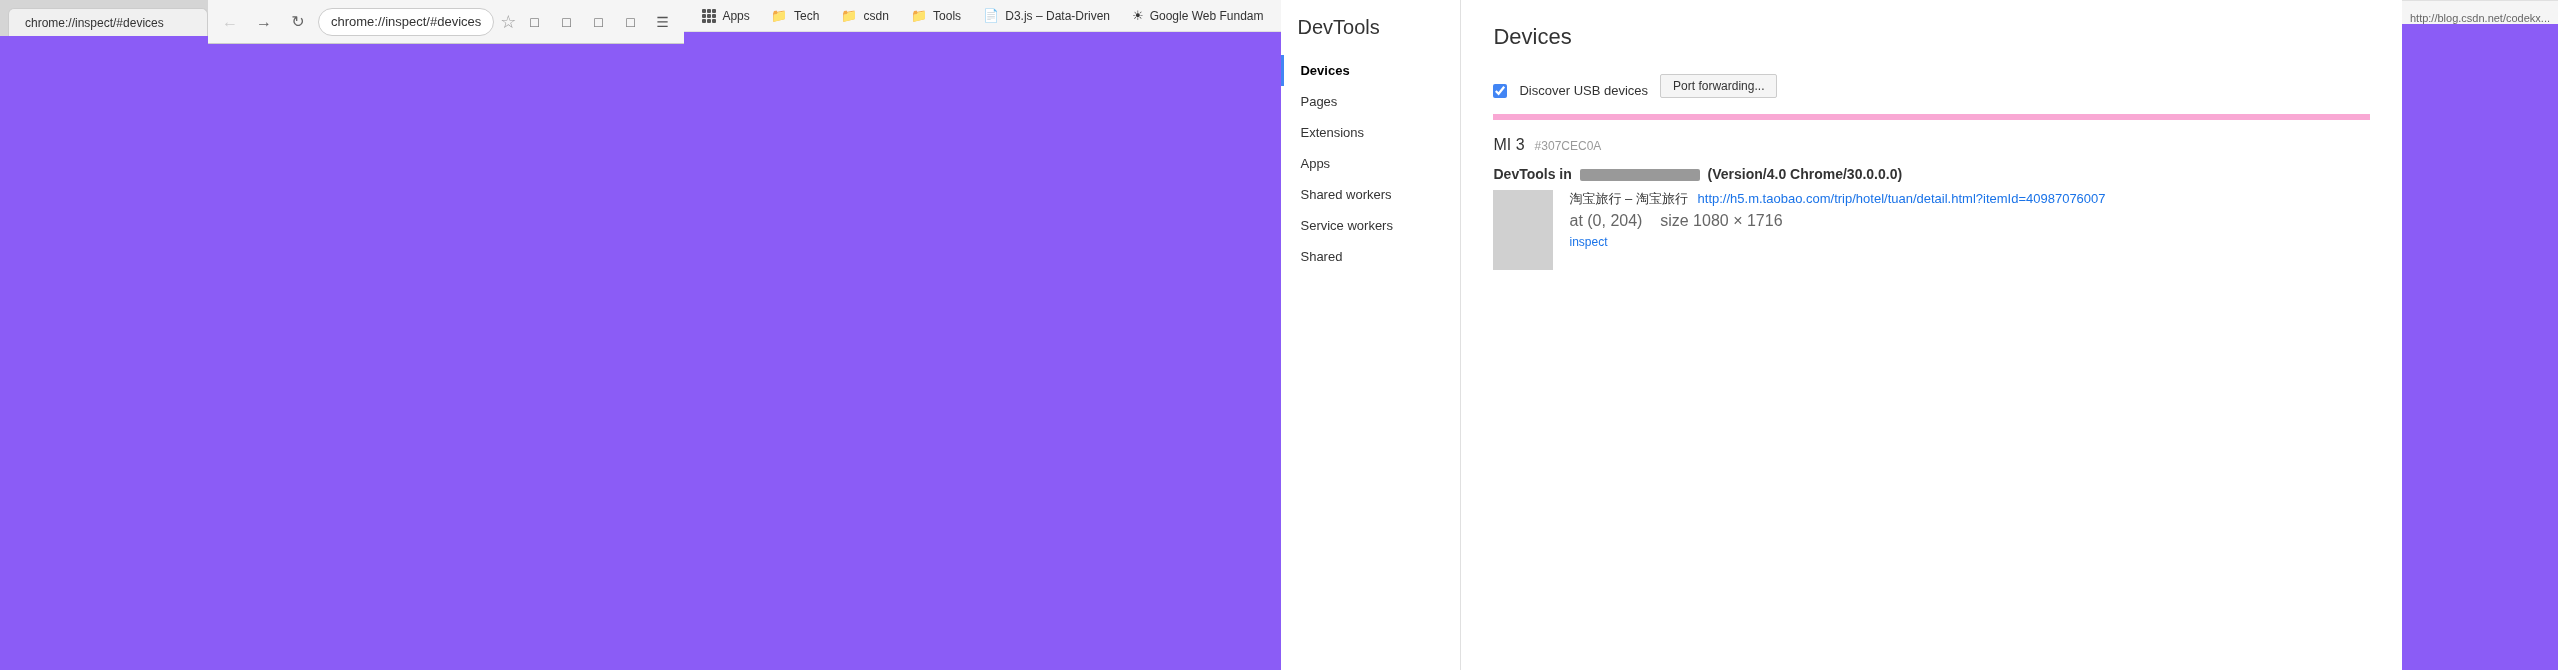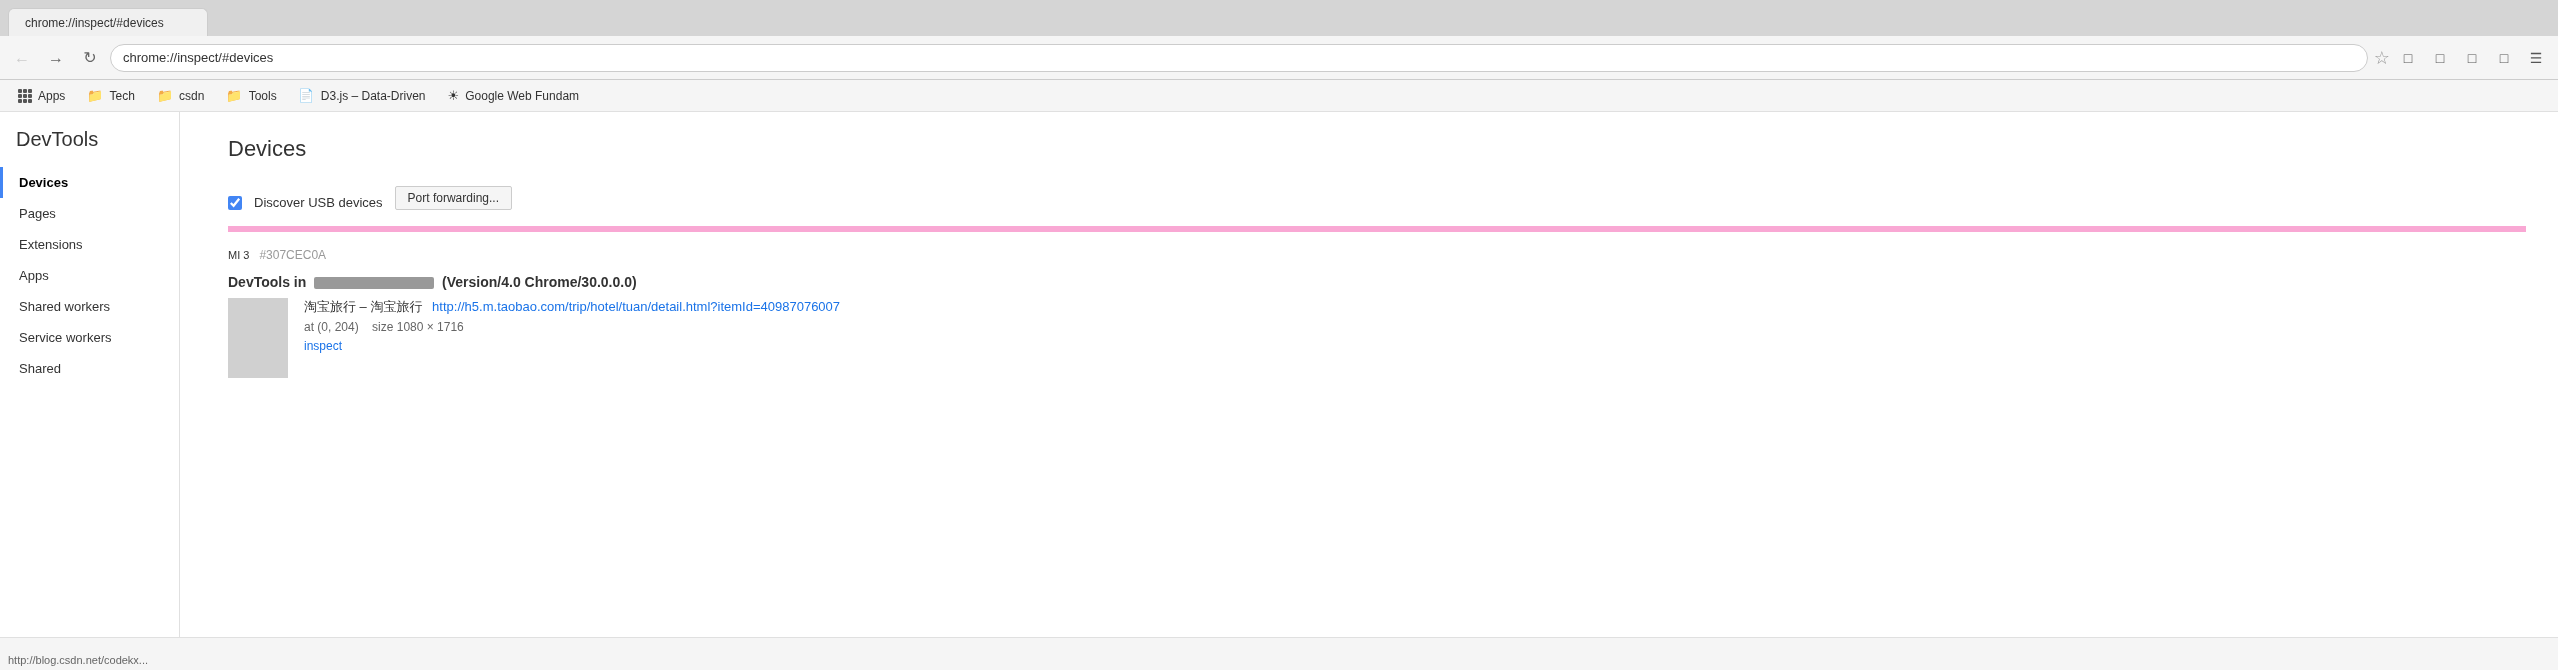--- a/index.html
+++ b/index.html
@@ -1,19 +1,19 @@
 <!DOCTYPE html>
 <html><head>
   <meta charset="utf-8">
   <style>
     * { margin: 0; padding: 0; box-sizing: border-box; }
     body { font-family: Arial, sans-serif; font-size: 13px; background: #f0f0f0; overflow: hidden; }
 
     
-    .browser-frame { width: 2558px; height: 670px; display: flex; flex-direction: column; background: #8b5cf6; }
+    .browser-frame { width: 2558px; height: 670px; display: flex; background: #8b5cf6; }
 
     
     .tab-bar { height: 36px; background: #d5d5d5; display: flex; align-items: flex-end; padding: 0 0 0 8px; }
     .tab { height: 28px; background: #f0f0f0; border-radius: 6px 6px 0 0; padding: 0 16px; display: flex; align-items: center; font-size: 12px; color: #333; min-width: 200px; border: 1px solid #ccc; border-bottom: none; }
 
     
     .nav-bar { height: 44px; background: #f5f5f5; border-bottom: 1px solid #ccc; display: flex; align-items: center; padding: 0 8px; gap: 6px; }
     .nav-btn { width: 28px; height: 28px; border-radius: 50%; border: none; background: transparent; cursor: pointer; display: flex; align-items: center; justify-content: center; color: #666; font-size: 16px; }
     .nav-btn.disabled { color: #ccc; cursor: default; }
     .address-bar { flex: 1; height: 28px; background: #fff; border: 1px solid #ccc; border-radius: 14px; display: flex; align-items: center; padding: 0 12px; font-size: 13px; color: #333; }
@@ -21,56 +21,56 @@
     .nav-action-btn { width: 28px; height: 28px; border: none; background: transparent; cursor: pointer; display: flex; align-items: center; justify-content: center; color: #555; font-size: 14px; }
     .star-icon { color: #999; font-size: 18px; }
 
     
     .bookmarks-bar { height: 32px; background: #f5f5f5; border-bottom: 1px solid #e0e0e0; display: flex; align-items: center; padding: 0 8px; gap: 2px; }
     .bookmark-item { height: 24px; padding: 0 10px; display: flex; align-items: center; gap: 6px; border-radius: 3px; cursor: pointer; font-size: 12px; color: #333; white-space: nowrap; }
     .apps-icon { display: grid; grid-template-columns: repeat(3,4px); gap: 1px; }
     .apps-icon span { width: 4px; height: 4px; background: #555; border-radius: 1px; display: block; }
 
     
-    .content-area { flex: 1; display: flex; background: #fff; overflow: hidden; gap: 16px; }
+    .content-area { flex: 1; display: flex; background: #fff; overflow: hidden; }
 
     
     .sidebar { width: 180px; min-width: 180px; background: #fff; border-right: 1px solid #e0e0e0; padding-top: 16px; }
     .sidebar-title { font-size: 20px; color: #333; padding: 0 16px 16px 16px; font-weight: 400; }
     .sidebar-item { padding: 8px 16px; font-size: 13px; color: #333; cursor: pointer; border-left: 3px solid transparent; }
     .sidebar-item.active { border-left: 3px solid #4285f4; font-weight: bold; color: #000; background: #fff; }
 
     
     .main-panel { flex: 1; padding: 24px 32px; background: #fff; overflow-y: auto; }
     .page-title { font-size: 22px; font-weight: 400; color: #333; margin-bottom: 24px; }
 
     
     .usb-section { display: flex; align-items: flex-end; gap: 12px; margin-bottom: 4px; padding-bottom: 16px; border-bottom: 6px solid #f9a8d4; }
     .usb-checkbox { width: 14px; height: 14px; accent-color: #4285f4; }
     .usb-label { font-size: 13px; color: #333; }
     .port-forwarding-btn { padding: 4px 12px; font-size: 12px; border: 1px solid #ccc; background: #f5f5f5; border-radius: 2px; cursor: pointer; color: #333; }
 
     
     .device-header { display: flex; align-items: baseline; gap: 10px; margin: 16px 0 12px 0; }
-    .device-name { font-size: 11px; font-weight: 400; color: #333; }
+    .device-name { font-size: 16px; font-weight: 400; color: #333; }
     .device-id { font-size: 12px; color: #999; }
 
     .webview-entry { margin-bottom: 16px; }
     .webview-title { font-size: 14px; font-weight: bold; color: #333; margin-bottom: 8px; }
     .webview-redacted { display: inline-block; width: 120px; height: 12px; background: #999; vertical-align: middle; border-radius: 2px; margin: 0 4px; }
 
     .page-entry { display: flex; gap: 16px; margin-left: 0; margin-top: 8px; }
     .page-thumbnail { width: 60px; height: 80px; background: #d0d0d0; flex-shrink: 0; }
     .page-info { flex: 1; }
     .page-title-text { font-size: 13px; color: #333; margin-bottom: 4px; }
-    .page-pos { font-size: 12px; color: #666; margin-bottom: 4px; }
+    .page-pos { font-size: 16px; color: #666; margin-bottom: 4px; }
     .inspect-link { font-size: 12px; color: #1a73e8; cursor: pointer; text-decoration: none; }
 
     
-    .status-bar { height: 24px; background: #f5f5f5; border-top: 1px solid #e0e0e0; display: flex; align-items: flex-start; padding: 16px 8px; font-size: 11px; color: #666; }
+    .status-bar { height: 24px; background: #f5f5f5; border-top: 1px solid #e0e0e0; display: flex; align-items: flex-end; padding: 0 8px; font-size: 11px; color: #666; }
 
     
     .folder-icon { color: #f5a623; font-size: 13px; }
     .page-icon { color: #999; font-size: 13px; }
   </style>
 </head>
 <body>
 
 <div class="browser-frame">
 

